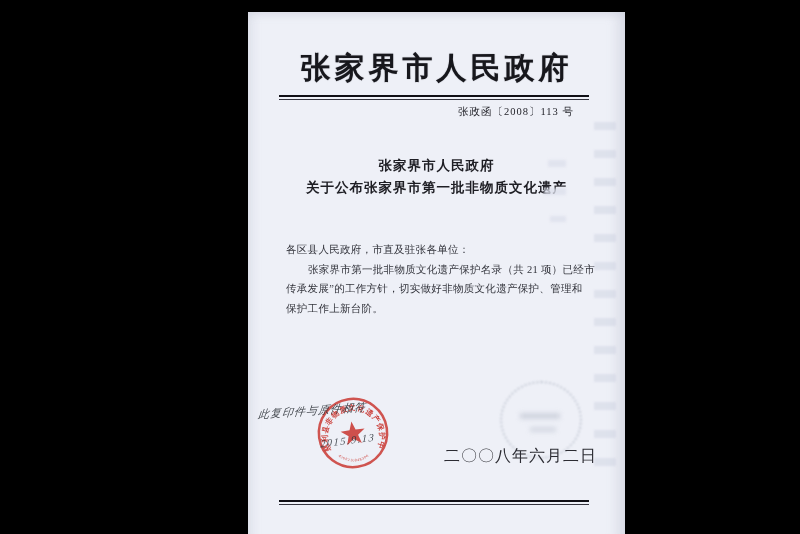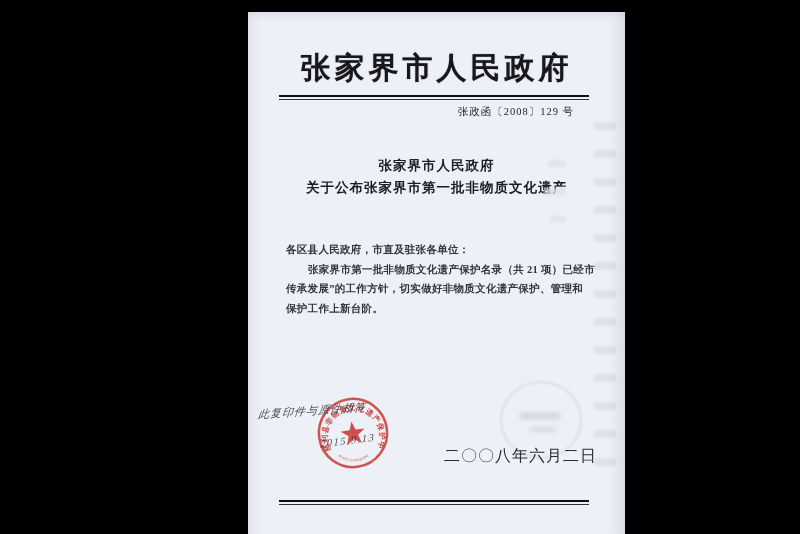--- a/index.html
+++ b/index.html
@@ -29,21 +29,21 @@
     font-size:10.5px;letter-spacing:1px;color:#23232a;white-space:nowrap;
   }
   
   .doc-title{
     position:absolute;top:143px;left:0;width:100%;text-align:center;
     font-size:13.5px;font-weight:bold;letter-spacing:1px;line-height:21.5px;color:#1e1e24;
   }
   
   .body-block{
     position:absolute;left:38px;top:228px;width:306px;
-    font-size:10.5px;line-height:19.7px;letter-spacing:.3px;color:#33343c;font-weight:bold;
+    font-size:10.5px;line-height:19.7px;letter-spacing:.3px;color:#33343c;
   }
   .body-line{white-space:nowrap;}
   .body-line.indent{text-indent:22px;}
   
   .date-line{
     position:absolute;left:196px;top:434px;font-size:16px;letter-spacing:1px;
     color:#2c2c33;white-space:nowrap;
   }
   
   .stamp-svg{position:absolute;left:66px;top:382px;width:78px;height:78px;transform:rotate(-8deg);opacity:.92;}
@@ -72,21 +72,21 @@
   .bleed-spot{position:absolute;background:#dde0ec;filter:blur(1.5px);opacity:.8;}
 </style>
 </head>
 <body>
 
 <div id="screen">
   <div class="paper">
 
     <div class="agency-header">张家界市人民政府</div>
     <div class="rule rule-top"></div>
-    <div class="doc-number">张政函〔2008〕129 号</div>
+    <div class="doc-number">张政函〔2008〕113 号</div>
 
     <div class="doc-title">
       <div>张家界市人民政府</div>
       <div>关于公布张家界市第一批非物质文化遗产</div>
     </div>
 
     <div class="body-block">
       <div class="body-line">各区县人民政府，市直及驻张各单位：</div>
       <div class="body-line indent">张家界市第一批非物质文化遗产保护名录（共 21 项）已经市</div>
       <div class="body-line">传承发展”的工作方针，切实做好非物质文化遗产保护、管理和</div>

